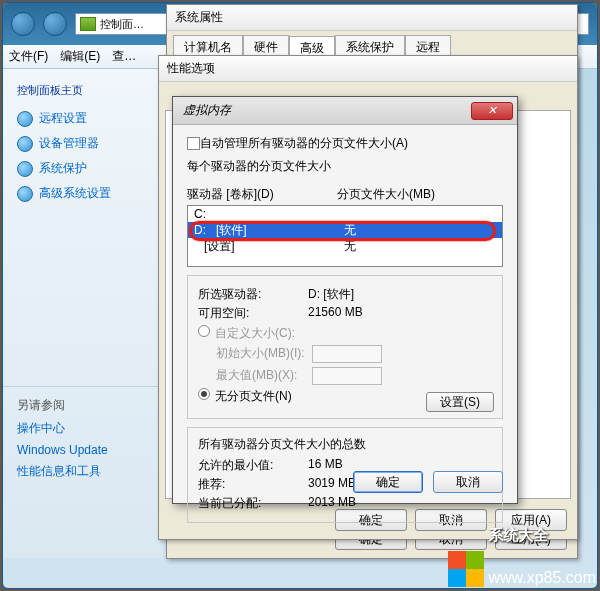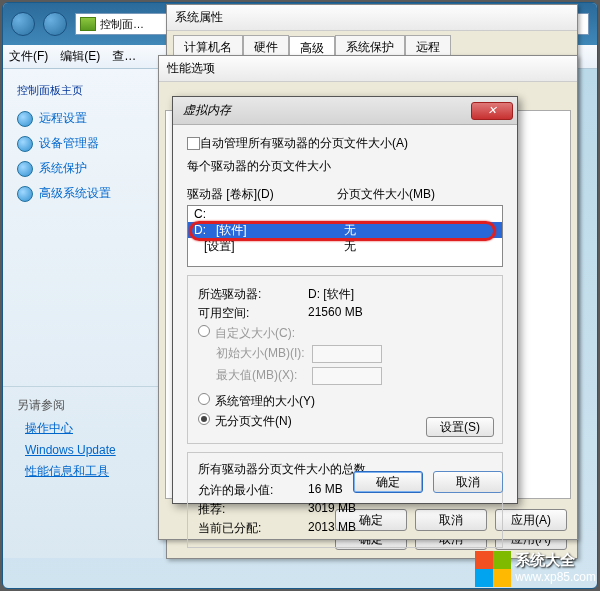--- a/index.html
+++ b/index.html
@@ -10,21 +10,21 @@
 .exp-top { height: 42px; background: linear-gradient(180deg, #2a6a9a 0%, #4088b8 100%); border-radius: 5px 5px 0 0; padding: 8px; display: flex; align-items: center; gap: 8px; }
 .nav-btn { width: 24px; height: 24px; border-radius: 12px; background: radial-gradient(circle at 30% 30%, #6ab0e0, #2a70a0); border: 1px solid #1a5080; display: inline-block; }
 .addr { flex: 1; height: 22px; background: #fff; border: 1px solid #7a9abc; display: flex; align-items: center; padding: 0 4px; font-size: 11px; }
 .addr-icon { width: 16px; height: 14px; background: linear-gradient(#8dc63f,#5a9a20); border: 1px solid #4a8010; margin-right: 4px; }
 .menubar { height: 24px; background: linear-gradient(#f8fbfe,#e8f0f8); border-bottom: 1px solid #b0c8d8; padding: 0 6px; display: flex; align-items: center; gap: 12px; font-size: 12px; }
 .sidebar { position: absolute; left: 0; top: 66px; width: 160px; bottom: 30px; background: linear-gradient(180deg, #f0f6fb 0%, #dae8f2 100%); padding: 14px 0 0 14px; }
 .sb-title { color: #003399; font-size: 11px; margin-bottom: 12px; }
 .sb-item { display: flex; align-items: center; gap: 6px; margin: 8px 0; color: #0066cc; cursor: pointer; }
 .sb-bullet { width: 16px; height: 16px; border-radius: 8px; background: radial-gradient(circle at 35% 35%, #a0d8ff, #3090d0); border: 1px solid #2070a0; display: flex; align-items: center; justify-content: center; color: #fff; font-size: 9px; }
 .sb-divider { border-top: 1px solid #c0d4e0; margin: 16px 0 10px -14px; }
-.sb-link { color: #0066cc; margin: 6px 8px; cursor: pointer; text-decoration: underline; }
+.sb-link { color: #0066cc; margin: 6px 0; cursor: pointer; }
 .sb-footer-title { color: #555; margin-bottom: 6px; }
 
 
 .sysprops { position: absolute; left: 166px; top: 4px; width: 412px; height: 555px; background: #ece9d8; border: 1px solid #888; box-shadow: 2px 2px 4px rgba(0,0,0,0.3); }
 .sp-title { height: 26px; background: linear-gradient(#fdfdfd,#eaeaea); border-bottom: 1px solid #ccc; padding: 0 8px; display: flex; align-items: center; font-size: 12px; }
 .sp-tabs { height: 26px; display: flex; padding: 4px 6px 0; gap: 0; font-size: 12px; }
 .sp-tab { padding: 3px 10px; border: 1px solid #aaa; background: #f6f6f6; border-bottom: none; cursor: pointer; }
 .sp-tab.active { background: #fff; font-weight: normal; position: relative; top: 1px; }
 .sp-body { position: absolute; left: 6px; right: 6px; top: 56px; bottom: 40px; background: #fff; border: 1px solid #aaa; }
 .sp-btnrow { position: absolute; bottom: 8px; right: 10px; display: flex; gap: 8px; }
@@ -61,25 +61,25 @@
 .radio { width: 12px; height: 12px; border: 1px solid #888; border-radius: 6px; background: #fff; display: inline-flex; align-items: center; justify-content: center; }
 .radio.on::after { content: ''; width: 6px; height: 6px; background: #444; border-radius: 3px; }
 .dim { color: #999; }
 .num-input { width: 70px; height: 18px; border: 1px solid #bbb; background: #f8f8f8; margin-left: 4px; }
 .set-btn { position: absolute; right: 8px; bottom: 6px; min-width: 68px; height: 20px; background: linear-gradient(#fdfdfd,#e4e4e4); border: 1px solid #888; border-radius: 3px; font-size: 12px; cursor: pointer; }
 .vm-btnrow { position: absolute; bottom: 10px; right: 14px; display: flex; gap: 10px; }
 .vm-btn { min-width: 70px; height: 22px; background: linear-gradient(#fdfdfd,#e4e4e4); border: 1px solid #5a8ac8; border-radius: 3px; font-size: 12px; cursor: pointer; }
 .vm-btn.primary { border: 1px solid #2a6ac0; box-shadow: 0 0 0 1px #7ab0f0 inset; }
 
 
-.wm { position: absolute; right: 4px; bottom: 4px; display: flex; align-items: flex-start; gap: 4px; z-index: 100; }
+.wm { position: absolute; right: 4px; bottom: 4px; display: flex; align-items: flex-end; gap: 4px; z-index: 100; }
 .wm-grid { display: grid; grid-template-columns: 18px 18px; grid-template-rows: 18px 18px; }
 .wm-grid div:nth-child(1){background:#f25022}.wm-grid div:nth-child(2){background:#7fba00}.wm-grid div:nth-child(3){background:#00a4ef}.wm-grid div:nth-child(4){background:#ffb900}
 .wm-text { color: #fff; font-size: 15px; font-weight: bold; text-shadow: 1px 1px 2px #000; }
-.wm-sub { color: #fff; font-size: 12px; }
+.wm-sub { color: #fff; font-size: 16px; margin-top: 24px; }
 </style>
 </head>
 <body>
 
 <div class="explorer">
   <div class="exp-top">
     <span class="nav-btn"></span>
     <span class="nav-btn"></span>
     <div class="addr">
       <span class="addr-icon"></span>
@@ -195,24 +195,20 @@
           <span class="dim">自定义大小(C):</span>
         </div>
       <div class="kv dim">
           <span class="k" style="padding-left:18px">初始大小(MB)(I):</span>
           <span class="num-input"></span>
         </div>
       <div class="kv dim" style="margin-top:4px">
           <span class="k" style="padding-left:18px">最大值(MB)(X):</span>
           <span class="num-input"></span>
         </div>
-      <div class="radio-row" style="margin-top:8px">
-          <span class="radio"></span>
-          <span>系统管理的大小(Y)</span>
-        </div>
       <div class="radio-row">
           <span class="radio on"></span>
           <span>无分页文件(N)</span>
         </div>
       <button class="set-btn">设置(S)</button>
     </div>
 
     <div class="inset" style="padding-bottom:8px">
       <div style="margin-bottom:4px">所有驱动器分页文件大小的总数</div>
       <div class="kv">

